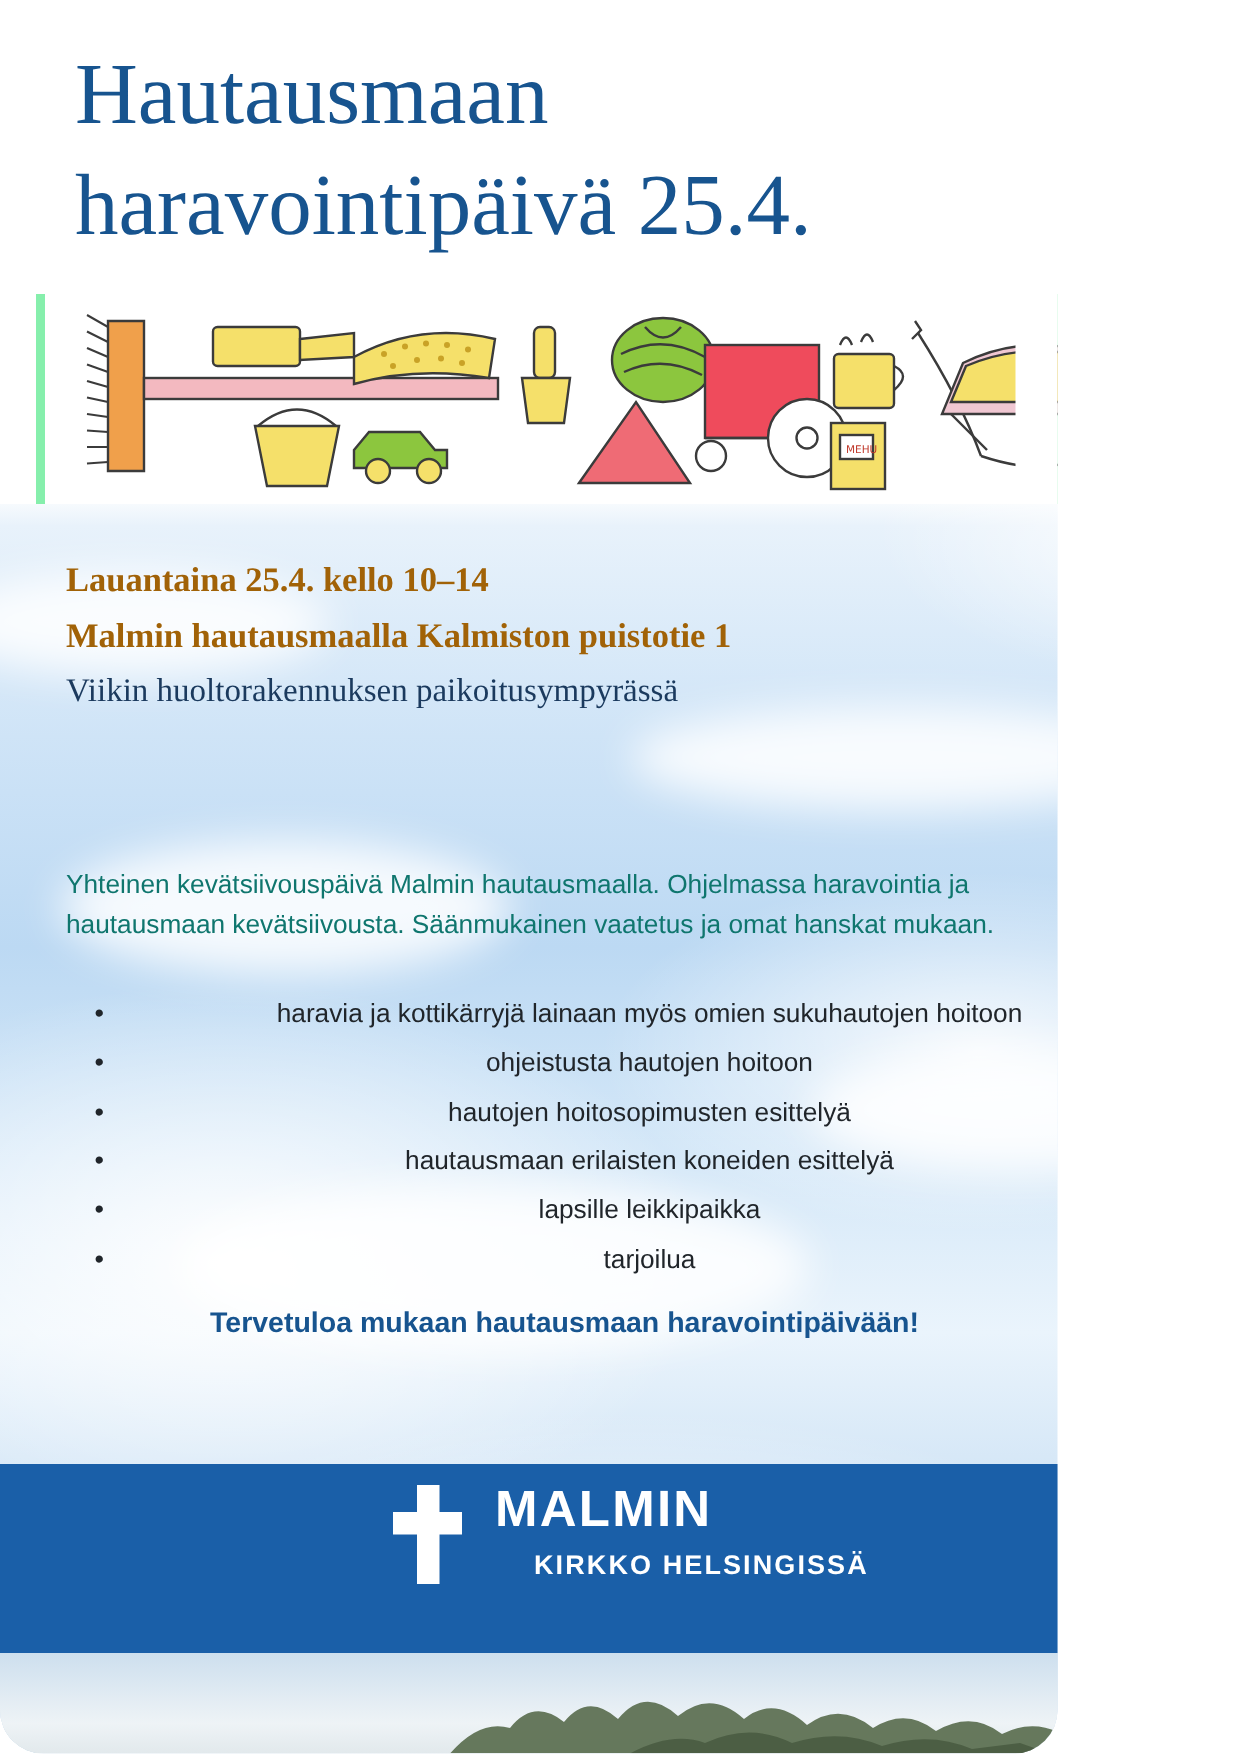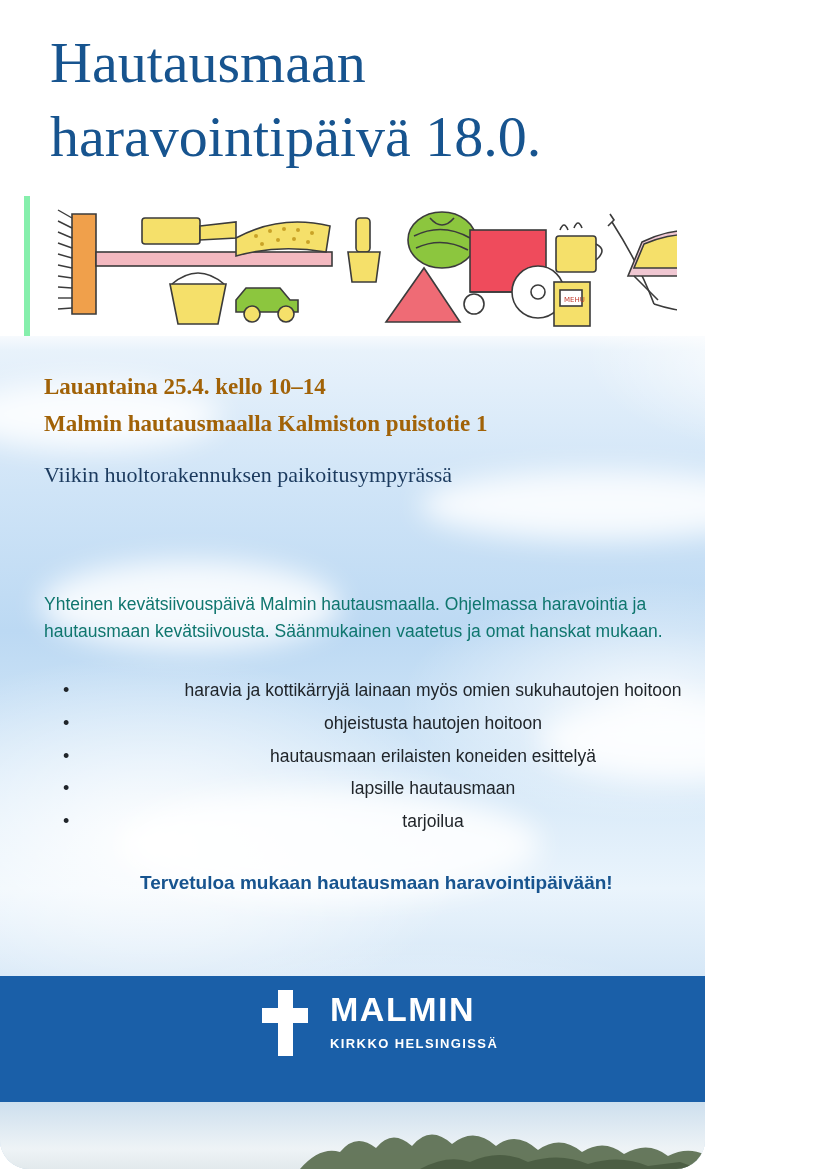--- a/index.html
+++ b/index.html
@@ -104,21 +104,21 @@
     font-size: 23px;
     line-height: 1.62;
     margin: 0;
   }
   .subline {
     font-family: "Liberation Serif", serif;
     color: #1b3a5e;
     font-weight: 400;
     font-size: 22px;
     line-height: 1.5;
-    margin: 15px 0 0 0;
+    margin: 0 0 0 0;
   }
   .body-text {
     margin-top: 100px;
     font-family: Liberation Sans, sans-serif;
     font-size: 17.5px;
     line-height: 1.58;
     color: #0f766e;
     width: 700px;
   }
   .bullets {
@@ -136,21 +136,21 @@
   }
   .bullets li::before {
     content: "\2022";
     position: absolute;
     left: -19px;
     top: 0;
     font-size: 18px;
     color: #20252a;
   }
   .welcome {
-    margin-top: 34px;
+    margin-top: 16px;
     margin-left: 96px;
     font-family: "Liberation Sans", sans-serif;
     font-weight: bold;
     font-size: 19px;
     color: #17548f;
   }
 
   
   .footer {
     position: absolute;
@@ -194,23 +194,24 @@
   .logo-line1, .logo-line2 {
     font-family: "Liberation Sans", sans-serif;
     font-weight: bold;
     font-size: 34px;
     letter-spacing: 1.5px;
     line-height: 1.18;
   }
   .logo-line3 {
     font-family: "Liberation Sans", sans-serif;
     font-weight: bold;
-    font-size: 13px;
+    font-size: 18px;
     letter-spacing: 1.4px;
     margin-top: 6px;
+    margin-left: 26px;
   }
 
   
   .photo {
     position: absolute;
     left: 0;
     top: 1102px;
     width: 837px;
     height: 67px;
     overflow: hidden;
@@ -225,21 +226,21 @@
   <div class="sky"></div>
   <div class="cloud" style="left:40px;  top:560px; width:300px; height:90px;"></div>
   <div class="cloud" style="left:420px; top:470px; width:360px; height:70px;"></div>
   <div class="cloud" style="left:120px; top:790px; width:420px; height:110px;"></div>
   <div class="cloud" style="left:540px; top:700px; width:280px; height:80px;"></div>
   <div class="cloud" style="left:-40px; top:380px; width:260px; height:70px;"></div>
 
   <div class="title-band"></div>
   <div class="title">
     <div>Hautausmaan</div>
-    <div>haravointipäivä 18.0.</div>
+    <div>haravointipäivä 25.4.</div>
   </div>
 
   <div class="tools-band">
     <svg width="837" height="140" viewBox="0 0 837 140" xmlns="http://www.w3.org/2000/svg">
       <rect x="0" y="0" width="837" height="140" fill="#ffffff"></rect>
 
       <g stroke="#3b3b3b" stroke-width="1.6" fill="none">
         <path d="M42 18 L42 118 L66 118 L66 18 Z" fill="#f0a04b"></path>
         <g stroke="#3b3b3b" stroke-width="1.4">
           <path d="M42 22 L28 14"></path>
@@ -353,22 +354,23 @@
       <div>Lauantaina 25.4. kello 10–14</div>
       <div>Malmin hautausmaalla Kalmiston puistotie 1</div>
     </div>
     <div class="subline">Viikin huoltorakennuksen paikoitusympyrässä</div>
 
     <div class="body-text">Yhteinen kevätsiivouspäivä Malmin hautausmaalla. Ohjelmassa haravointia ja hautausmaan kevätsiivousta. Säänmukainen vaatetus ja omat hanskat mukaan.</div>
 
     <ul class="bullets">
       <li>haravia ja kottikärryjä lainaan myös omien sukuhautojen hoitoon</li>
       <li>ohjeistusta hautojen hoitoon</li>
+      <li>hautojen hoitosopimusten esittelyä</li>
       <li>hautausmaan erilaisten koneiden esittelyä</li>
-      <li>lapsille hautausmaan</li>
+      <li>lapsille leikkipaikka</li>
       <li>tarjoilua</li>
     </ul>
 
     <div class="welcome">Tervetuloa mukaan hautausmaan haravointipäivään!</div>
   </div>
 
   <div class="footer"></div>
   <div class="logo-wrap">
     <div class="cross"></div>
     <div class="logo-text">

